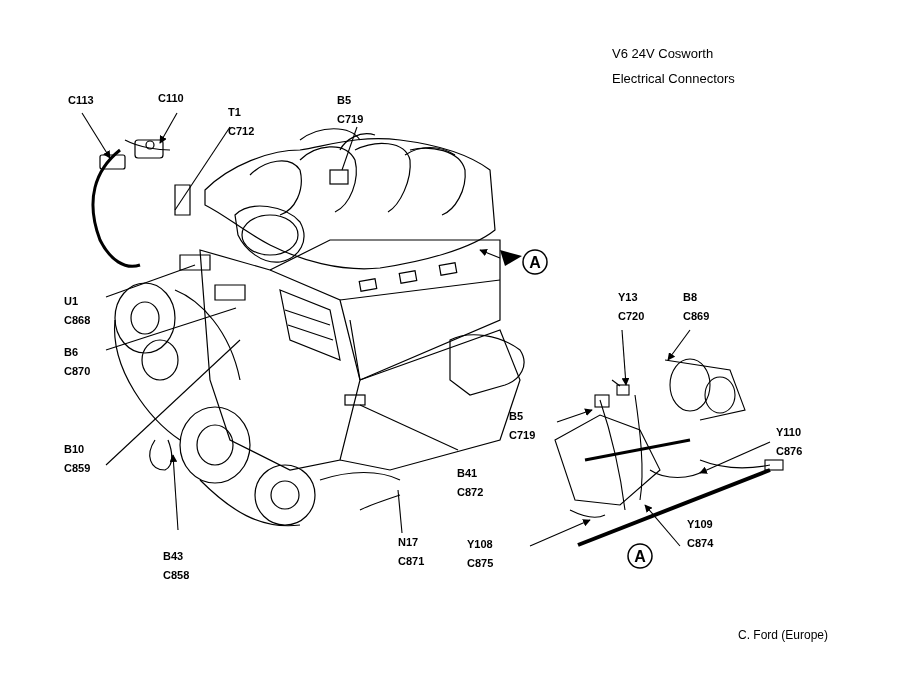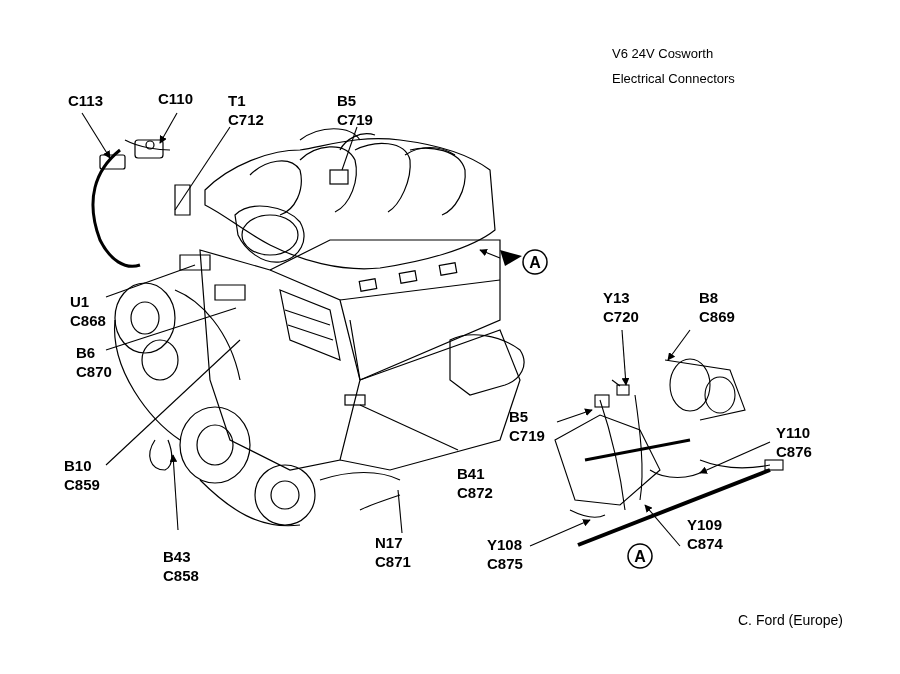--- a/index.html
+++ b/index.html
@@ -1,19 +1,19 @@
 <!DOCTYPE html>
 <html><head>
 <meta charset="utf-8">
 <style>
   html, body { margin:0; padding:0; background:#ffffff; }
   body { width:900px; height:674px; position:relative; overflow:hidden; font-family:"Liberation Sans", sans-serif; color:#000; }
   .title { position:absolute; left:612px; font-size:13px; font-weight:normal; }
-  .lbl { position:absolute; font-weight:bold; font-size:15px; line-height:19px; white-space:nowrap; }
-  .credit { position:absolute; left:738px; top:612px; font-size:14px; }
+  .lbl { position:absolute; font-weight:bold; font-size:11px; line-height:19px; white-space:nowrap; }
+  .credit { position:absolute; left:738px; top:628px; font-size:12px; }
   svg.art { position:absolute; left:0; top:0; }
   .circ-a { font-family:"Liberation Sans", sans-serif; font-weight:bold; font-size:16px; }
 </style>
 </head>
 <body>
 
 <div class="title" style="top:46px">V6 24V Cosworth</div>
 <div class="title" style="top:71px">Electrical Connectors</div>
 
 <svg class="art" width="900" height="674" viewBox="0 0 900 674">
@@ -121,69 +121,69 @@
   </g>
   <g>
     <circle cx="640" cy="556" r="12" fill="#fff" stroke="#000" stroke-width="1.5"></circle>
   </g>
   <text x="535" y="268" text-anchor="middle" class="circ-a">A</text>
   <text x="640" y="562" text-anchor="middle" class="circ-a">A</text>
 </svg>
 
 <div class="lbl" style="left:68px;top:91px"><span>C113</span></div>
 <div class="lbl" style="left:158px;top:89px"><span>C110</span></div>
-<div class="lbl" style="left:228px;top:91px">
+<div class="lbl" style="left:228px;top:103px">
     <div>T1</div>
     <div>C712</div>
   </div>
 <div class="lbl" style="left:337px;top:91px">
     <div>B5</div>
     <div>C719</div>
   </div>
-<div class="lbl" style="left:70px;top:292px">
+<div class="lbl" style="left:64px;top:292px">
     <div>U1</div>
     <div>C868</div>
   </div>
-<div class="lbl" style="left:76px;top:343px">
+<div class="lbl" style="left:64px;top:343px">
     <div>B6</div>
     <div>C870</div>
   </div>
-<div class="lbl" style="left:64px;top:456px">
+<div class="lbl" style="left:64px;top:440px">
     <div>B10</div>
     <div>C859</div>
   </div>
 <div class="lbl" style="left:163px;top:547px">
     <div>B43</div>
     <div>C858</div>
   </div>
-<div class="lbl" style="left:375px;top:533px">
+<div class="lbl" style="left:398px;top:533px">
     <div>N17</div>
     <div>C871</div>
   </div>
 <div class="lbl" style="left:457px;top:464px">
     <div>B41</div>
     <div>C872</div>
   </div>
-<div class="lbl" style="left:603px;top:288px">
+<div class="lbl" style="left:618px;top:288px">
     <div>Y13</div>
     <div>C720</div>
   </div>
-<div class="lbl" style="left:699px;top:288px">
+<div class="lbl" style="left:683px;top:288px">
     <div>B8</div>
     <div>C869</div>
   </div>
 <div class="lbl" style="left:509px;top:407px">
     <div>B5</div>
     <div>C719</div>
   </div>
 <div class="lbl" style="left:776px;top:423px">
     <div>Y110</div>
     <div>C876</div>
   </div>
-<div class="lbl" style="left:487px;top:535px">
+<div class="lbl" style="left:467px;top:535px">
     <div>Y108</div>
     <div>C875</div>
   </div>
 <div class="lbl" style="left:687px;top:515px">
     <div>Y109</div>
     <div>C874</div>
   </div>
 
 <div class="credit">C. Ford (Europe)</div>
 

